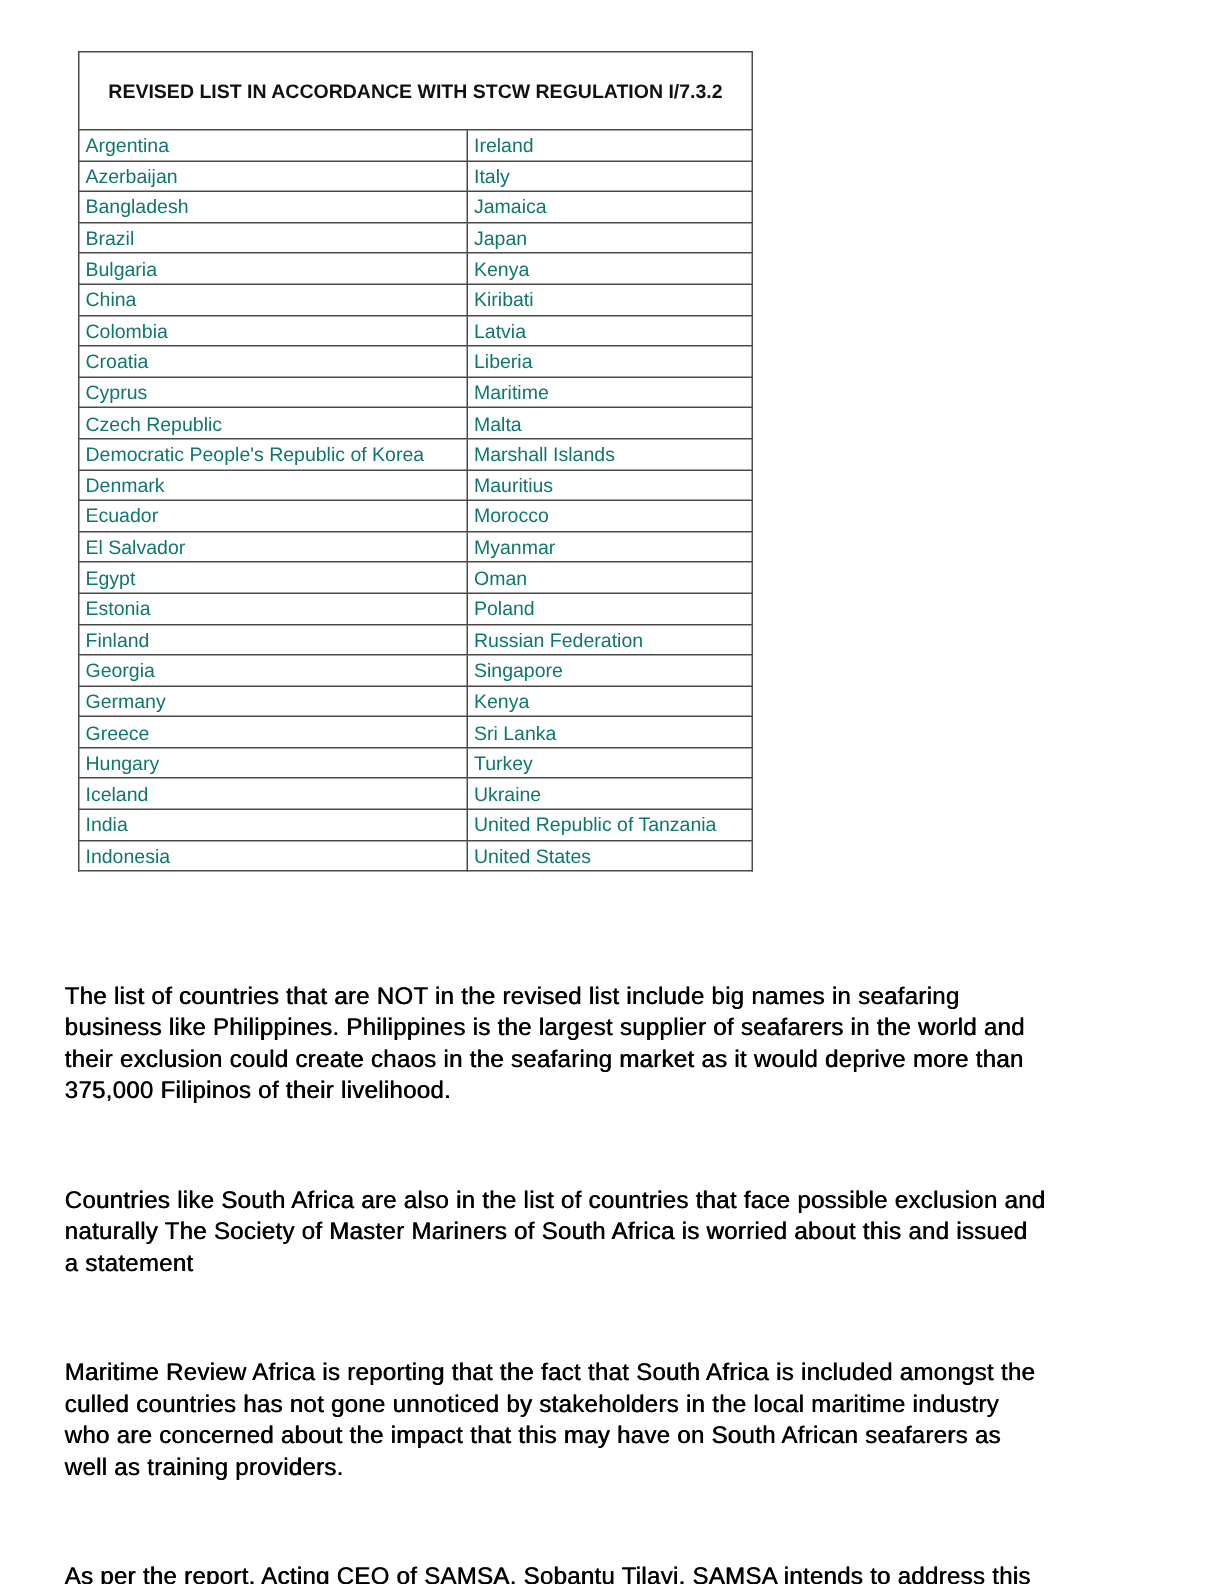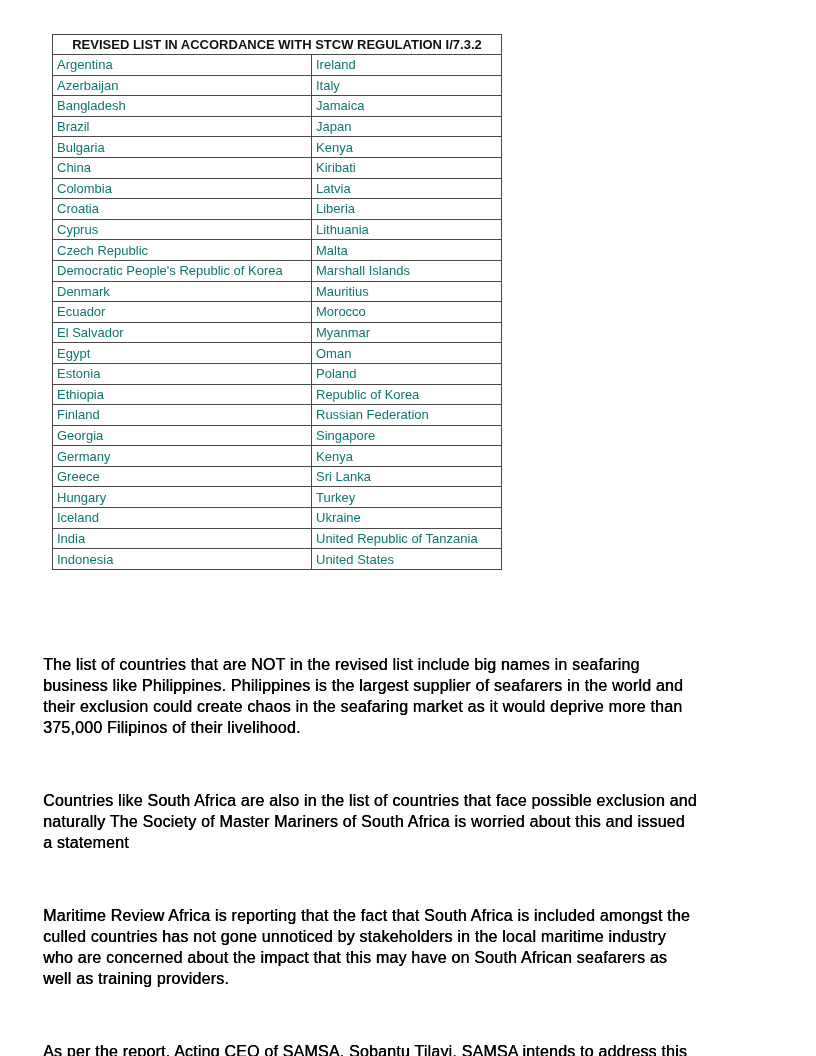--- a/index.html
+++ b/index.html
@@ -27,21 +27,21 @@
     border-collapse: collapse;
     table-layout: fixed;
   }
   table.country-table th {
     border: 1px solid #4a4a4a;
     font-size: 13px;
     font-weight: bold;
     color: #111111;
     text-align: center;
     height: 19px;
-    padding: 0 2px;
+    padding: 16px 2px;
     line-height: 19px;
     white-space: nowrap;
     overflow: hidden;
   }
   table.country-table td {
     border: 1px solid #4a4a4a;
     font-size: 13px;
     color: #0f766e;
     height: 19.6px;
     line-height: 15px;
@@ -109,21 +109,21 @@
         <tr>
           <td>Colombia</td>
           <td>Latvia</td>
         </tr>
         <tr>
           <td>Croatia</td>
           <td>Liberia</td>
         </tr>
         <tr>
           <td>Cyprus</td>
-          <td>Lithuania</td>
+          <td>Maritime</td>
         </tr>
         <tr>
           <td>Czech Republic</td>
           <td>Malta</td>
         </tr>
         <tr>
           <td>Democratic People's Republic of Korea</td>
           <td>Marshall Islands</td>
         </tr>
         <tr>
@@ -138,24 +138,20 @@
           <td>El Salvador</td>
           <td>Myanmar</td>
         </tr>
         <tr>
           <td>Egypt</td>
           <td>Oman</td>
         </tr>
         <tr>
           <td>Estonia</td>
           <td>Poland</td>
-        </tr>
-        <tr>
-          <td>Ethiopia</td>
-          <td>Republic of Korea</td>
         </tr>
         <tr>
           <td>Finland</td>
           <td>Russian Federation</td>
         </tr>
         <tr>
           <td>Georgia</td>
           <td>Singapore</td>
         </tr>
         <tr>

